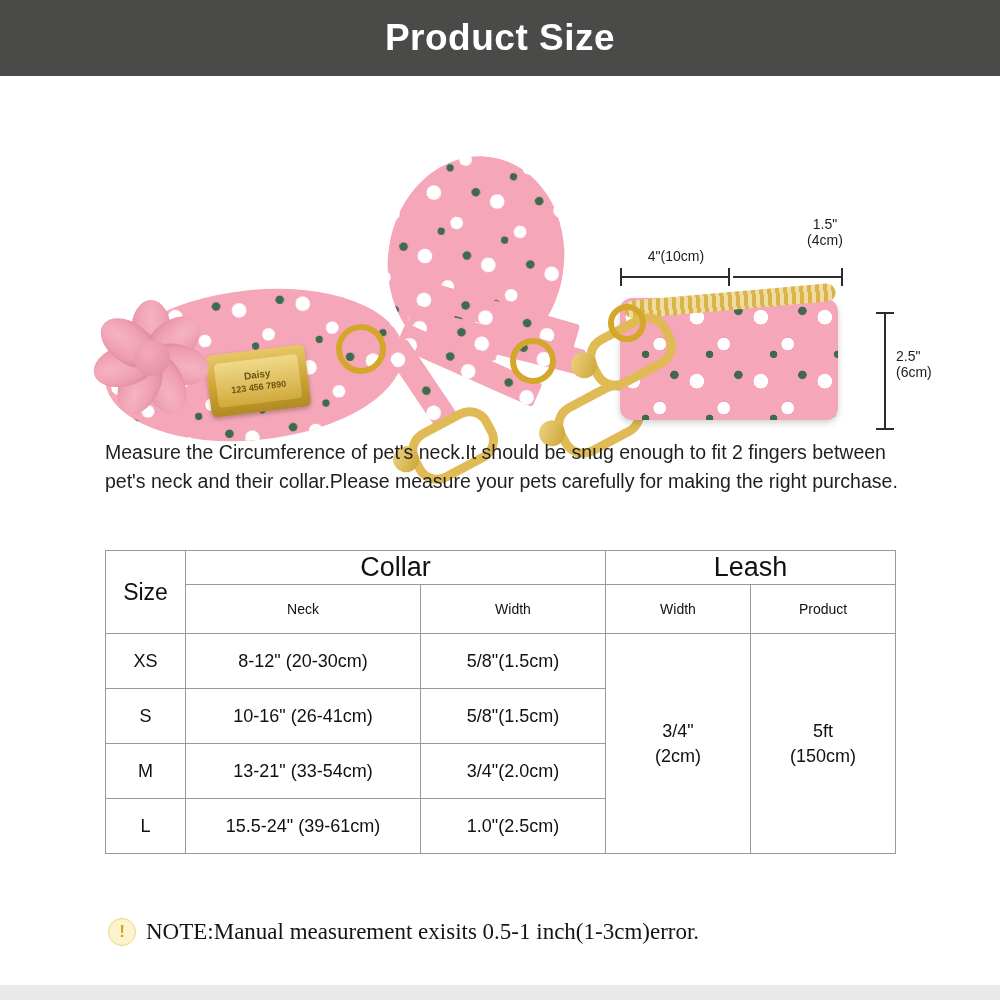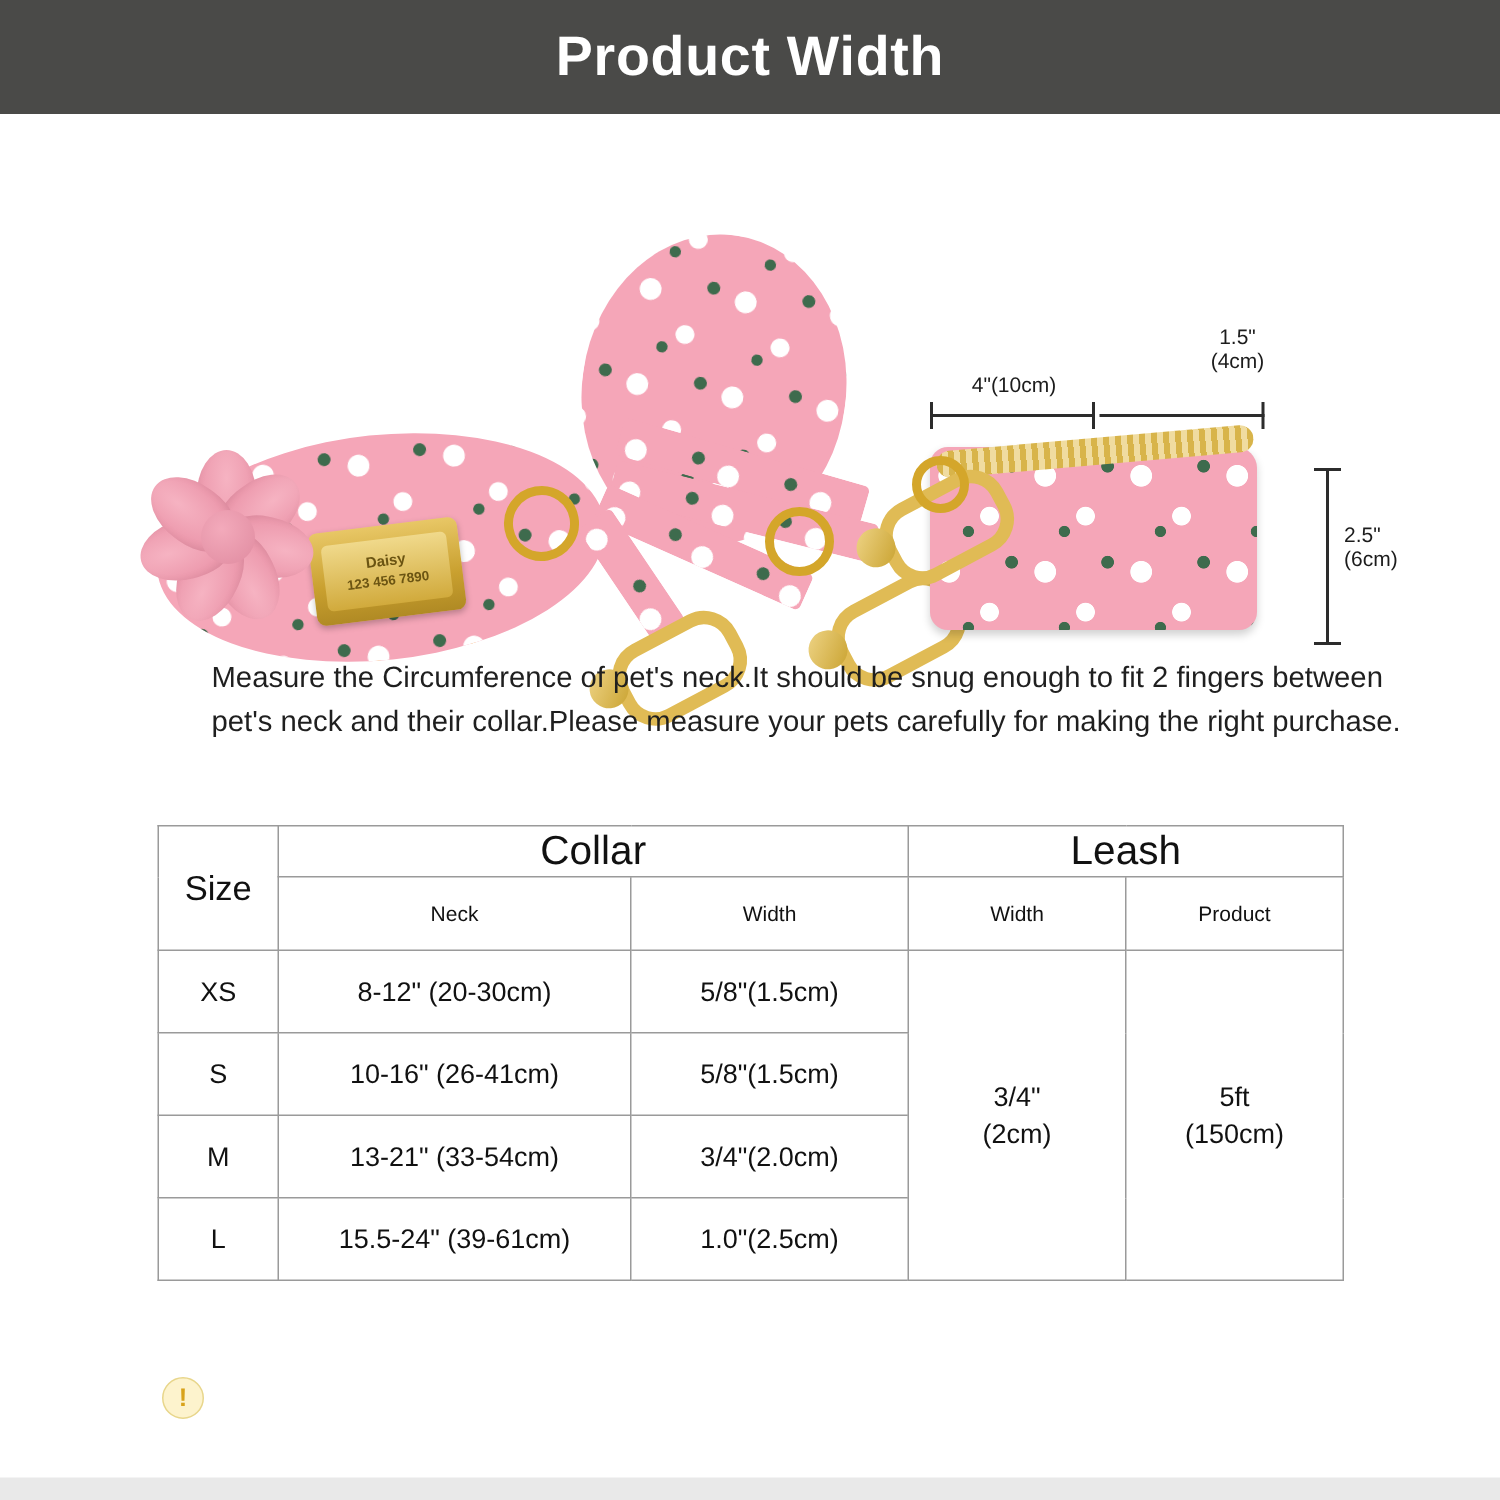--- a/index.html
+++ b/index.html
@@ -148,21 +148,21 @@
     border:6px solid #d4a62a;border-radius:50%;
   }
 
   
   .dim-line{position:absolute;background:#2c2c2c;}
   .dim-label{position:absolute;font-size:14px;color:#1c1c1c;text-align:center;line-height:1.15;}
 
   
   .intro{
     position:absolute;left:105px;top:438px;width:800px;
-    font-size:19.5px;color:#1f1f1f;line-height:1.5;margin-left:36px;
+    font-size:19.5px;color:#1f1f1f;line-height:1.5;
   }
 
   
   .size-table{
     position:absolute;left:105px;top:550px;width:790px;
     border-collapse:collapse;
     table-layout:fixed;
   }
   .size-table td,.size-table th{
     border:1px solid #9a9a9a;
@@ -189,21 +189,21 @@
     display:flex;align-items:center;justify-content:center;
     flex:none;
   }
   .note-text{font-family:"Liberation Serif",serif;font-size:23px;color:#141414;}
   .bottom-bar{position:absolute;left:0;top:985px;width:1000px;height:15px;background:#e9e9e9;}
 </style>
 </head>
 <body>
 
 <div class="header">
-  <div class="header-title">Product Width</div>
+  <div class="header-title">Product Size</div>
 </div>
 
 <div class="product-area">
 
   <div class="collar-wrap">
     <div class="collar-band fabric"></div>
     <div class="collar-ring"></div>
     <div class="buckle">
       <div class="buckle-plate">
         <div class="engrave-name">Daisy</div>
@@ -319,14 +319,15 @@
     <tr>
       <td class="row-label">L</td>
       <td class="cell">15.5-24" (39-61cm)</td>
       <td class="cell">1.0"(2.5cm)</td>
     </tr>
   </tbody>
 </table>
 
 <div class="note">
   <div class="note-icon">!</div>
+  <div class="note-text">NOTE:Manual measurement exisits 0.5-1 inch(1-3cm)error.</div>
 </div>
 <div class="bottom-bar"></div>
 
 </body></html>

